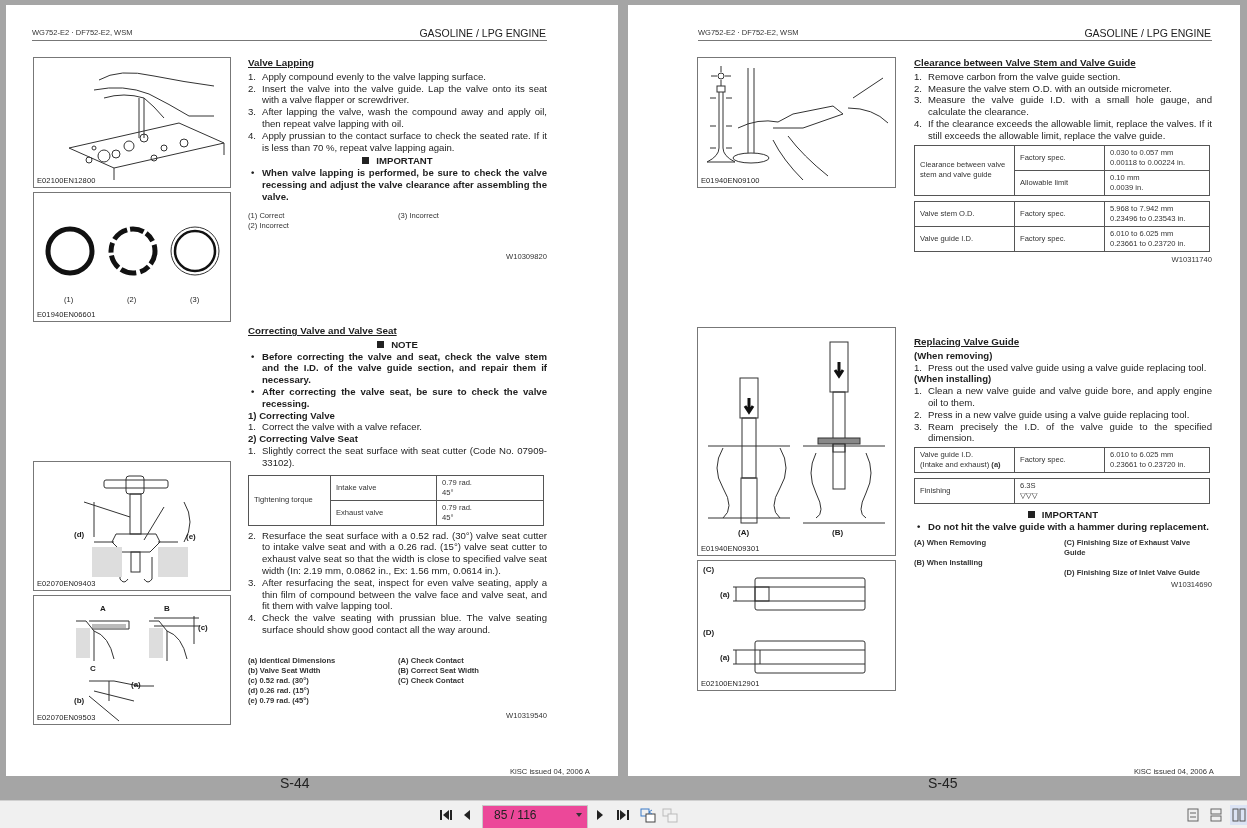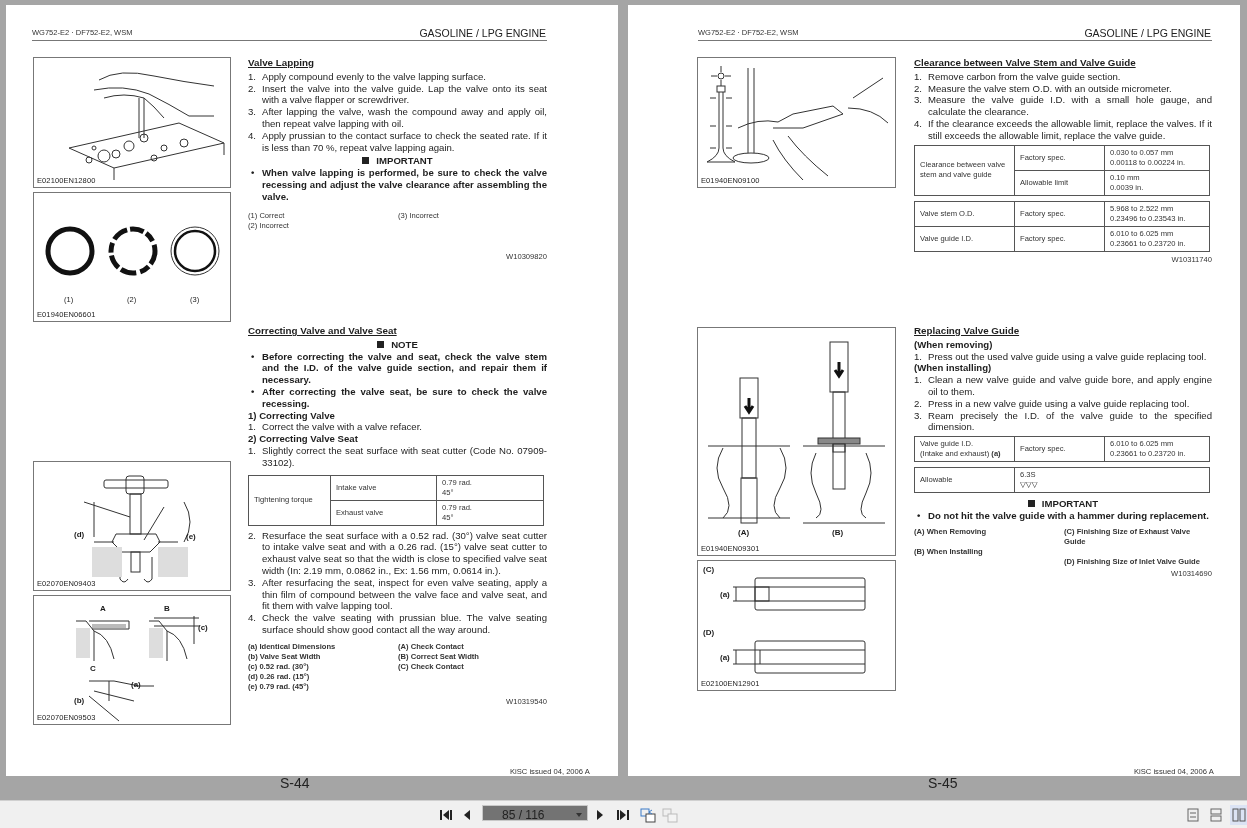--- a/index.html
+++ b/index.html
@@ -22,33 +22,33 @@
   .col { position: absolute; font-size: 9.6px; line-height: 11.8px; color: #1e1e1e; }
   .sec-title { font-weight: bold; text-decoration: underline; font-size: 9.8px; margin-bottom: 2px; }
   ol.steps { list-style: none; }
   ol.steps li { position: relative; padding-left: 14px; text-align: justify; }
   ol.steps li .n { position: absolute; left: 0; top: 0; }
   .imp-head { font-weight: bold; margin-top: 2px; text-align: center; }
   .imp-head .sq { display: inline-block; width: 7px; height: 7px; background: #222; margin-right: 7px; vertical-align: 0px; }
   .bullet { position: relative; padding-left: 14px; font-weight: bold; text-align: justify; }
   .bullet .dot { position: absolute; left: 3px; top: 0; }
   .subhead { font-weight: bold; }
-  .legend { display: grid; grid-template-columns: 150px 150px; font-size: 7.6px; line-height: 10px; margin-top: 6px; color: #333; }
+  .legend { display: grid; grid-template-columns: 150px 150px; font-size: 7.6px; line-height: 10px; margin-top: 20px; color: #333; }
   .legend.bold { font-weight: bold; }
   .code-id { text-align: right; font-size: 7.6px; color: #333; margin-top: 6px; }
 
   table.spec { border-collapse: collapse; font-size: 7.6px; line-height: 10px; color: #333; }
   table.spec td { border: 1px solid #555; padding: 2px 5px; vertical-align: middle; }
 
   .footer-page { position: absolute; top: 770px; font-size: 14px; color: #222; }
   .footer-issued { position: absolute; top: 762px; font-size: 7.6px; color: #333; }
 
   .toolbar { position: absolute; left: 0; top: 800px; width: 1247px; height: 28px; background: #f0f0f0; border-top: 1px solid #d0d0d0; }
   .tb-btn { position: absolute; top: 6px; height: 16px; display: flex; align-items: center; justify-content: center; cursor: pointer; }
-  .page-select { position: absolute; left: 482px; top: 4px; width: 106px; height: 16px; background: #737373; border: 1px solid #c8c8c8; font-size: 12px; color: #222; padding-left: 19px; line-height: 18px; }
+  .page-select { position: absolute; left: 482px; top: 4px; width: 106px; height: 24px; background: #ec4899; border: 1px solid #c8c8c8; font-size: 12px; color: #222; padding-left: 11px; line-height: 18px; }
   .page-select .caret { position: absolute; right: 5px; top: 7px; width: 0; height: 0; border-left: 3px solid transparent; border-right: 3px solid transparent; border-top: 4px solid #333; }
 </style>
 </head>
 <body>
 
 <div class="viewer">
 
   <div class="page left">
     <div class="hdr-left" style="left:26px">WG752-E2 · DF752-E2, WSM</div>
     <div class="hdr-right" style="right:72px">GASOLINE / LPG ENGINE</div>
@@ -307,38 +307,38 @@
               </td>
         </tr>
       </tbody>
         </table>
       <table class="spec" style="width:296px;margin-top:5px">
         <tbody>
             <tr>
           <td style="width:100px">Valve stem O.D.</td>
           <td style="width:90px">Factory spec.</td>
           <td>
-                <div>5.968 to 2.522 mm</div>
+                <div>5.968 to 7.942 mm</div>
                 <div>0.23496 to 0.23543 in.</div>
               </td>
         </tr>
         <tr>
           <td>Valve guide I.D.</td>
           <td>Factory spec.</td>
           <td>
                 <div>6.010 to 6.025 mm</div>
                 <div>0.23661 to 0.23720 in.</div>
               </td>
         </tr>
       </tbody>
         </table>
       <div class="code-id" style="margin-top:2px">W10311740</div>
     </div>
 
-    <div class="col" style="left:286px;top:320px;width:298px">
+    <div class="col" style="left:286px;top:331px;width:298px">
       <div class="sec-title">Replacing Valve Guide</div>
       <div class="subhead">(When removing)</div>
       <ol class="steps">
         <li><span class="n">1.</span><span>Press out the used valve guide using a valve guide replacing tool.</span></li>
       </ol>
       <div class="subhead">(When installing)</div>
       <ol class="steps">
         <li><span class="n">1.</span><span>Clean a new valve guide and valve guide bore, and apply engine oil to them.</span></li>
         <li><span class="n">2.</span><span>Press in a new valve guide using a valve guide replacing tool.</span></li>
         <li><span class="n">3.</span><span>Ream precisely the I.D. of the valve guide to the specified dimension.</span></li>
@@ -354,21 +354,21 @@
           <td>
                 <div>6.010 to 6.025 mm</div>
                 <div>0.23661 to 0.23720 in.</div>
               </td>
         </tr>
       </tbody>
         </table>
       <table class="spec" style="width:296px;margin-top:5px">
         <tbody>
             <tr>
-          <td style="width:100px">Allowable</td>
+          <td style="width:100px">Finishing</td>
           <td>
                 <div>6.3S</div>
                 <div>▽▽▽</div>
               </td>
         </tr>
       </tbody>
         </table>
       <div class="imp-head" style="margin-top:5px"><span class="sq"></span><span>IMPORTANT</span></div>
       <div class="bullet"><span class="dot">•</span><span>Do not hit the valve guide with a hammer during replacement.</span></div>
       <div class="legend bold" style="grid-template-columns:150px 146px;margin-top:5px">

